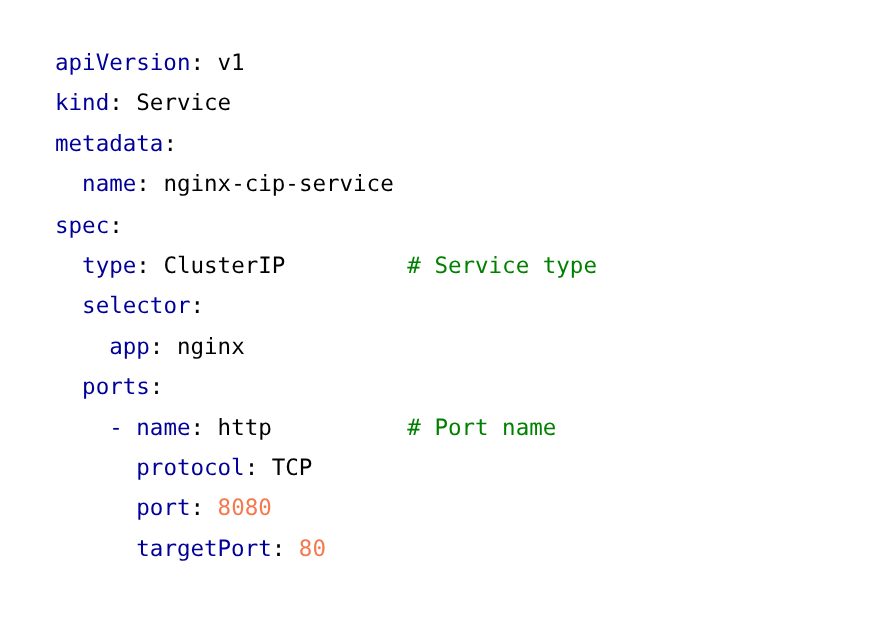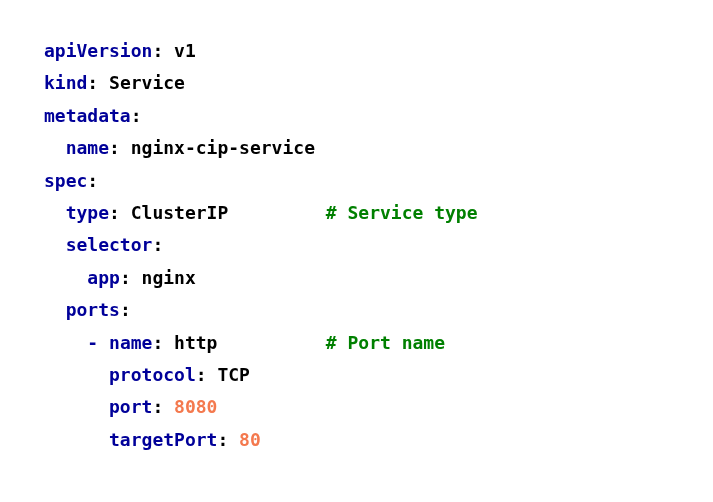--- a/index.html
+++ b/index.html
@@ -12,21 +12,21 @@
     background: var(--bg, #ffffff);
     overflow: hidden;
     position: relative;
   }
   .code-block {
     position: absolute;
     left: 44px;
     top: 35px;
     font-family: "DejaVu Sans Mono", "Liberation Mono", monospace;
     font-size: 18px;
-    font-weight: bold;
+    font-weight: normal;
     line-height: 32.4px;
     white-space: pre;
     letter-spacing: 0px;
   }
   .code-line { height: 32.4px; }
   .seg-key   { color: var(--c-key, #000099); }
   .seg-dash  { color: var(--c-key, #000099); }
   .seg-punct { color: var(--c-text, #000000); }
   .seg-value { color: var(--c-text, #000000); }
   .seg-space { color: var(--c-text, #000000); }

